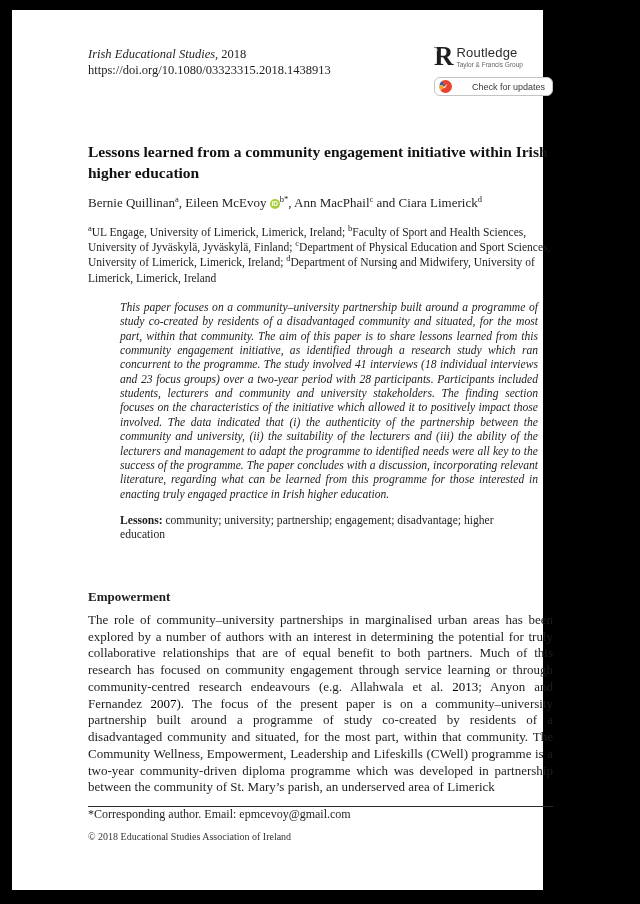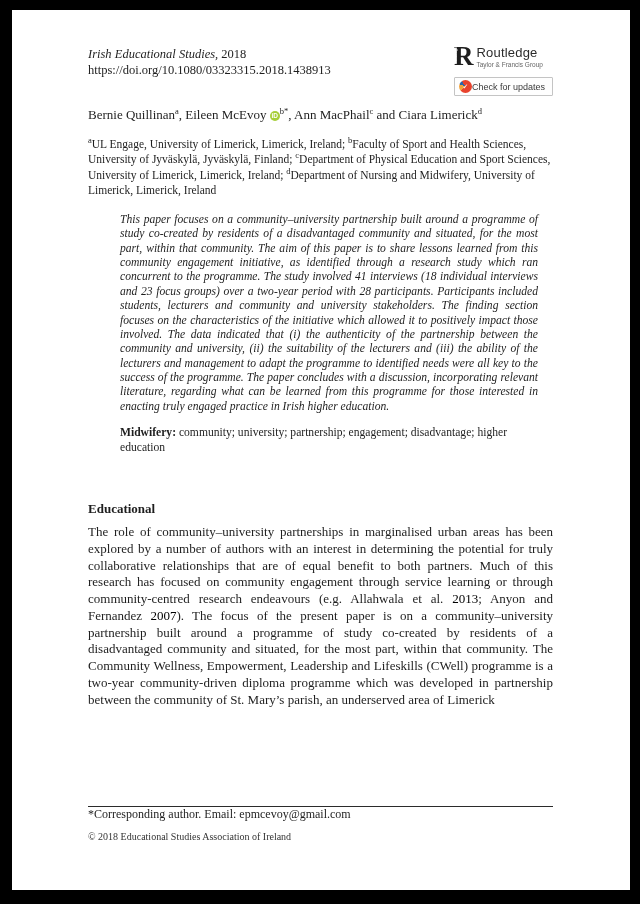--- a/index.html
+++ b/index.html
@@ -7,21 +7,21 @@
     width:640px;height:904px;
     background:#000;
     position:relative;
     overflow:hidden;
     font-family:"Liberation Serif","DejaVu Serif",serif;
     color:#1e1e1e;
     -webkit-font-smoothing:antialiased;
   }
   .page{
     position:absolute;left:12px;top:10px;
-    width:618px;height:880px;
+    width:531px;height:880px;
     background:#fff;
   }
   .content{
     position:absolute;left:76px;top:0;width:465px;
   }
   
   .header{
     margin-top:36px;
     display:flex;justify-content:space-between;align-items:flex-start;
   }
@@ -36,22 +36,22 @@
     font-family:"Liberation Sans",sans-serif;
     font-size:3px;color:#fff;
     writing-mode:vertical-rl;transform:rotate(180deg);
     letter-spacing:.2px;line-height:1;
   }
   .r-wordmark{display:flex;flex-direction:column;}
   .r-word{font-family:"Liberation Sans",sans-serif;font-size:13px;color:#2b2b2b;letter-spacing:.2px;}
   .r-group{font-family:"Liberation Sans",sans-serif;font-size:6.5px;color:#666;margin-top:1px;}
   .check-btn{
     margin-top:9px;align-self:flex-start;
-    display:inline-flex;align-items:center;gap:0;
-    border:1px solid #c4c4c4;border-radius:1px;
+    display:inline-flex;align-items:center;gap:20px;
+    border:1px solid #c4c4c4;border-radius:6px;
     padding:2px 7px 2px 4px;background:#fefefe;
     font-family:"Liberation Sans",sans-serif;font-size:9px;color:#3a3a3a;
     cursor:pointer;
   }
   .crossmark{
     width:13px;height:13px;border-radius:50%;
     background:conic-gradient(#e8432d 0deg 230deg,#f2a33c 230deg 290deg,#2d66a9 290deg 325deg,#e8432d 325deg 360deg);
     display:inline-flex;align-items:center;justify-content:center;
     color:#fff;font-size:7px;line-height:1;
   }
@@ -111,37 +111,38 @@
             <span class="r-group">Taylor &amp; Francis Group</span>
           </span>
         </div>
         <div class="check-btn">
           <span class="crossmark">✓</span>
           <span>Check for updates</span>
         </div>
       </div>
     </div>
 
+    <div class="title">Lessons learned from a community engagement initiative within Irish higher education</div>
 
     <div class="authors">
       <span>Bernie Quillinan</span><sup>a</sup><span>, </span><span>Eileen McEvoy </span><span class="orcid">iD</span><sup>b*</sup><span>, </span><span>Ann MacPhail</span><sup>c</sup><span> and </span><span>Ciara Limerick</span><sup>d</sup>
     </div>
 
     <div class="affiliations">
       <sup>a</sup><span>UL Engage, University of Limerick, Limerick, Ireland; </span><sup>b</sup><span>Faculty of Sport and Health Sciences, University of Jyväskylä, Jyväskylä, Finland; </span><sup>c</sup><span>Department of Physical Education and Sport Sciences, University of Limerick, Limerick, Ireland; </span><sup>d</sup><span>Department of Nursing and Midwifery, University of Limerick, Limerick, Ireland</span>
     </div>
 
 
     <div class="abstract">This paper focuses on a community–university partnership built around a programme of study co-created by residents of a disadvantaged community and situated, for the most part, within that community. The aim of this paper is to share lessons learned from this community engagement initiative, as identified through a research study which ran concurrent to the programme. The study involved 41 interviews (18 individual interviews and 23 focus groups) over a two-year period with 28 participants. Participants included students, lecturers and community and university stakeholders. The finding section focuses on the characteristics of the initiative which allowed it to positively impact those involved. The data indicated that (i) the authenticity of the partnership between the community and university, (ii) the suitability of the lecturers and (iii) the ability of the lecturers and management to adapt the programme to identified needs were all key to the success of the programme. The paper concludes with a discussion, incorporating relevant literature, regarding what can be learned from this programme for those interested in enacting truly engaged practice in Irish higher education.</div>
 
     <div class="keywords">
-      <span class="kw-label">Midwifery:</span><span> community; university; partnership; engagement; disadvantage; higher education</span>
+      <span class="kw-label">Lessons:</span><span> community; university; partnership; engagement; disadvantage; higher education</span>
     </div>
 
-    <div class="section-heading">Educational</div>
+    <div class="section-heading">Empowerment</div>
     <div class="body-para">
       <span>The role of community–university partnerships in marginalised urban areas has been explored by a number of authors with an interest in determining the potential for truly collaborative relationships that are of equal benefit to both partners. Much of this research has focused on community engagement through service learning or through community-centred research endeavours (e.g. Allahwala et al. </span><a class="cite-link">2013</a><span>; Anyon and Fernandez </span><a class="cite-link">2007</a><span>). The focus of the present paper is on a community–university partnership built around a programme of study co-created by residents of a disadvantaged community and situated, for the most part, within that community. The Community Wellness, Empowerment, Leadership and Lifeskills (CWell) programme is a two-year community-driven diploma programme which was developed in partnership between the community of St. Mary’s parish, an underserved area of Limerick</span>
     </div>
   </div>
 
   <div class="footer">
     <div class="rule"></div>
     <div class="corr-note">
       <span>*Corresponding author. Email: </span><a class="email">epmcevoy@gmail.com</a>
     </div>

